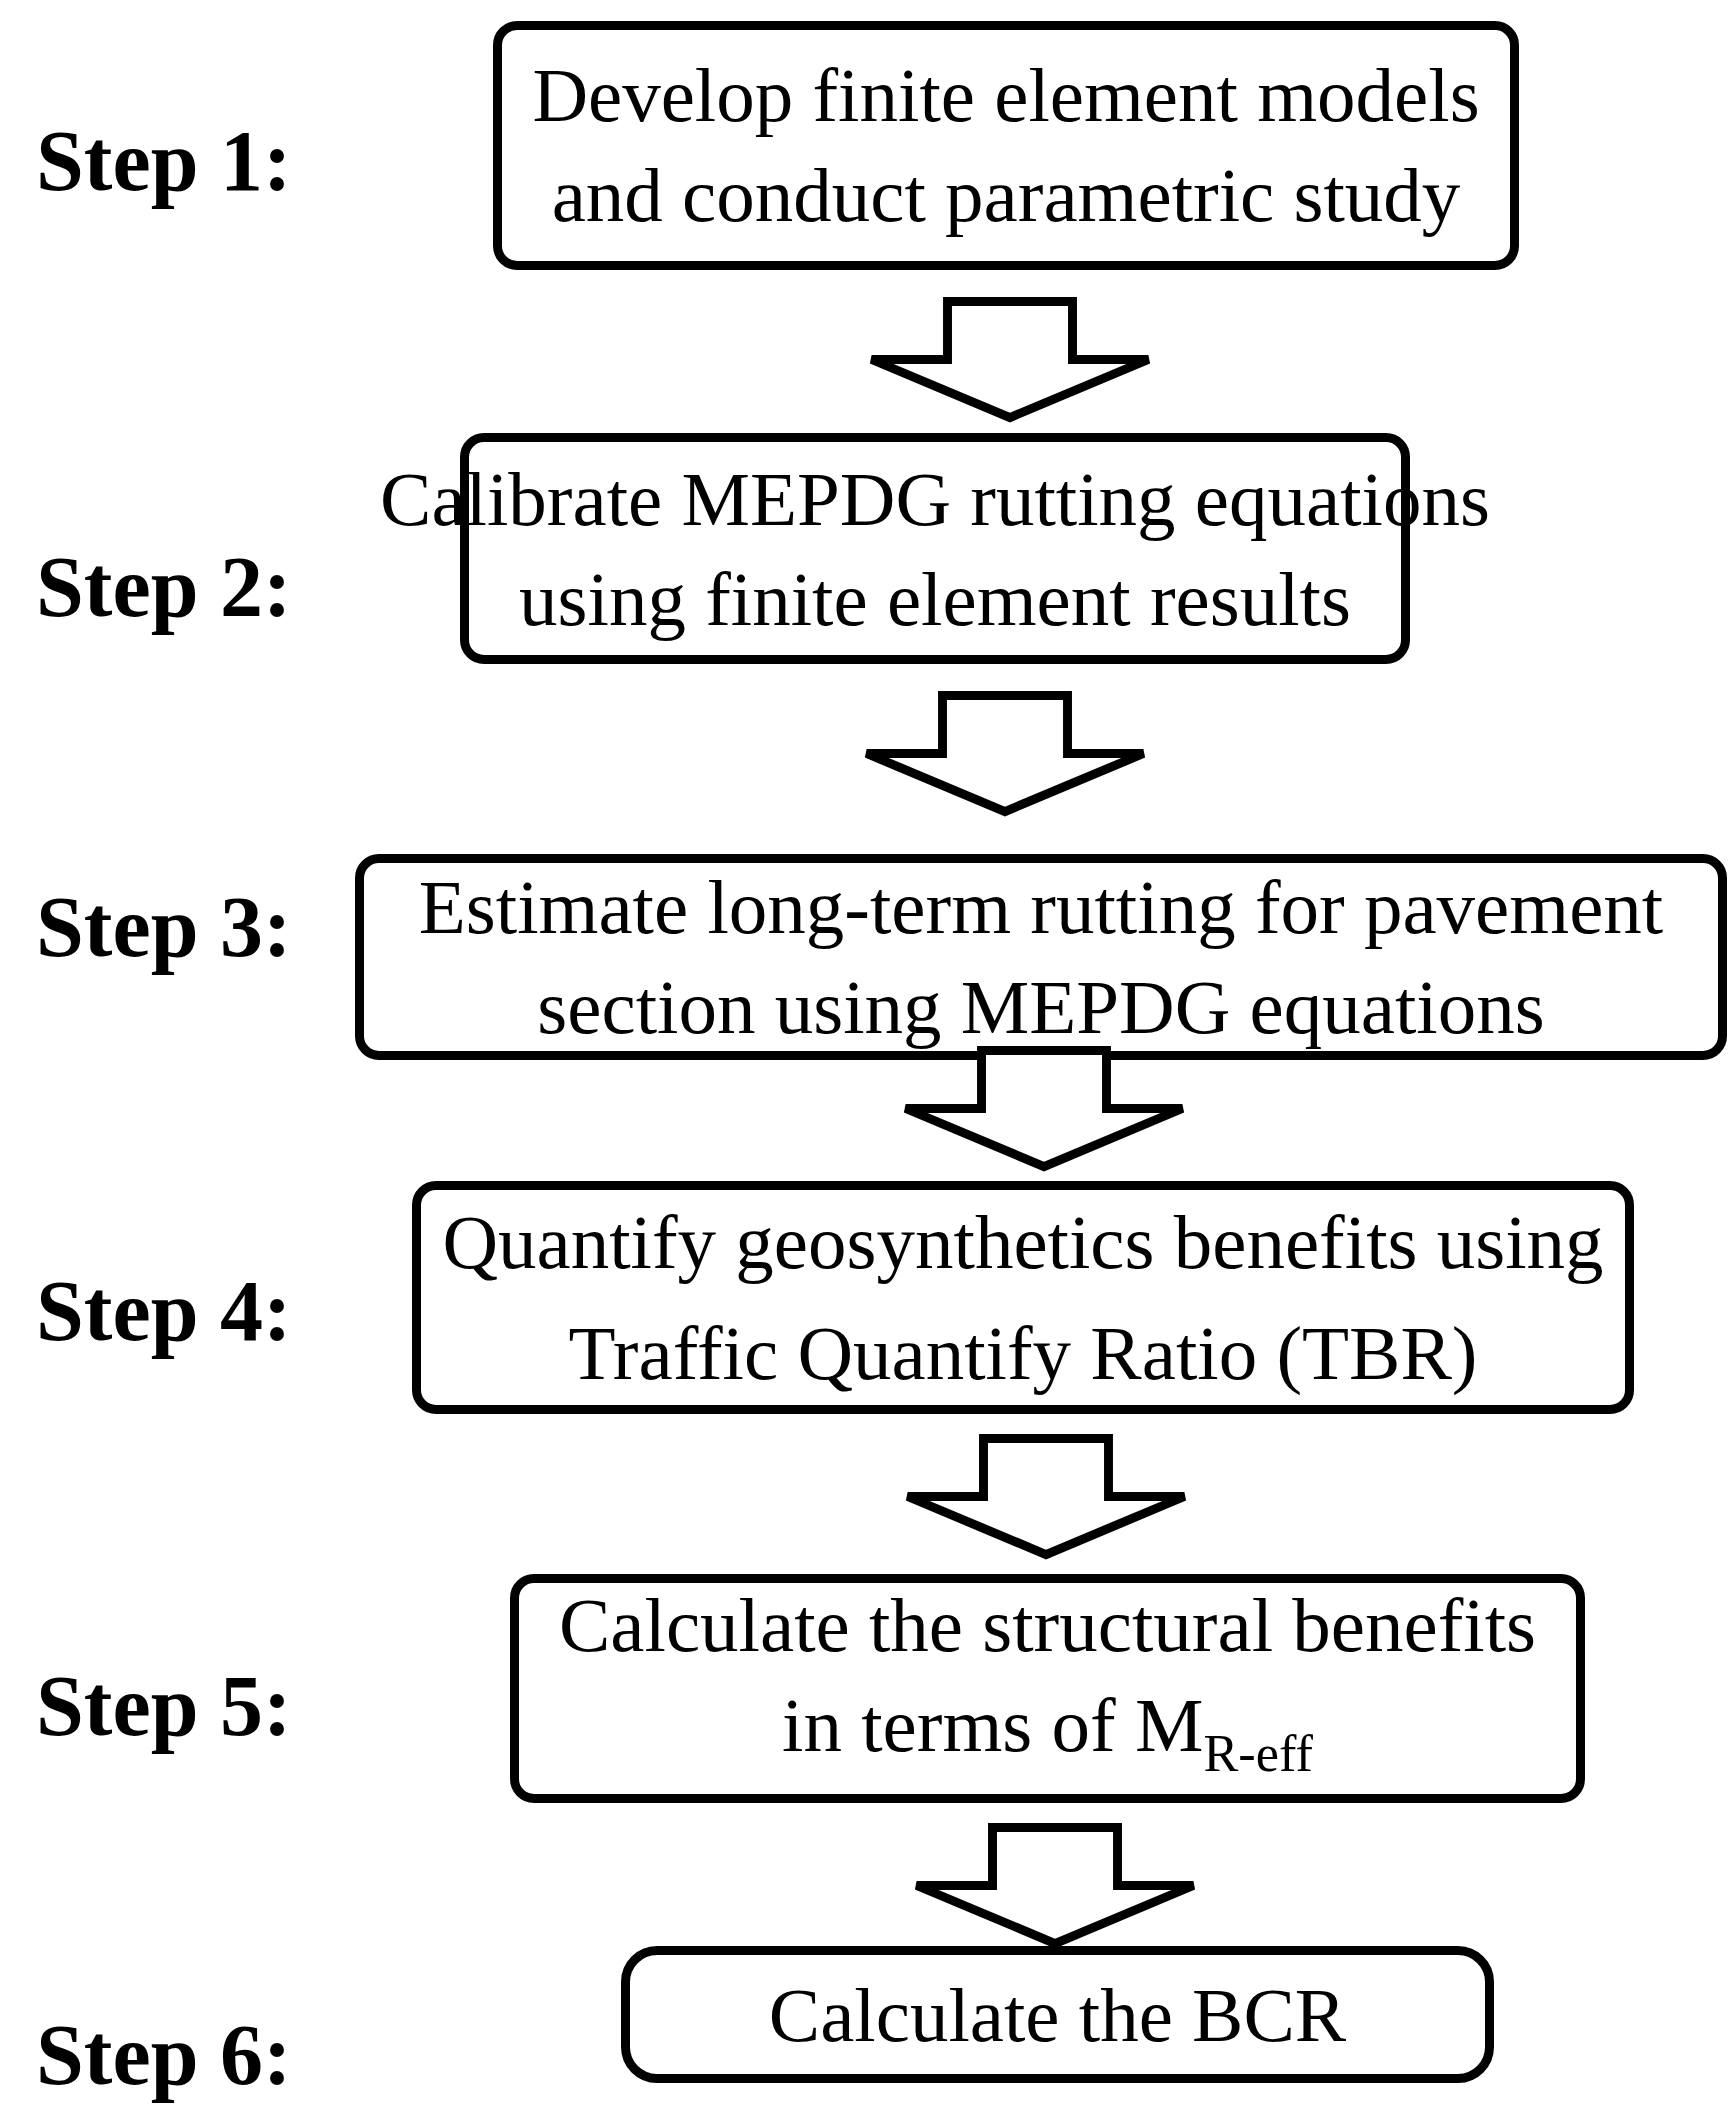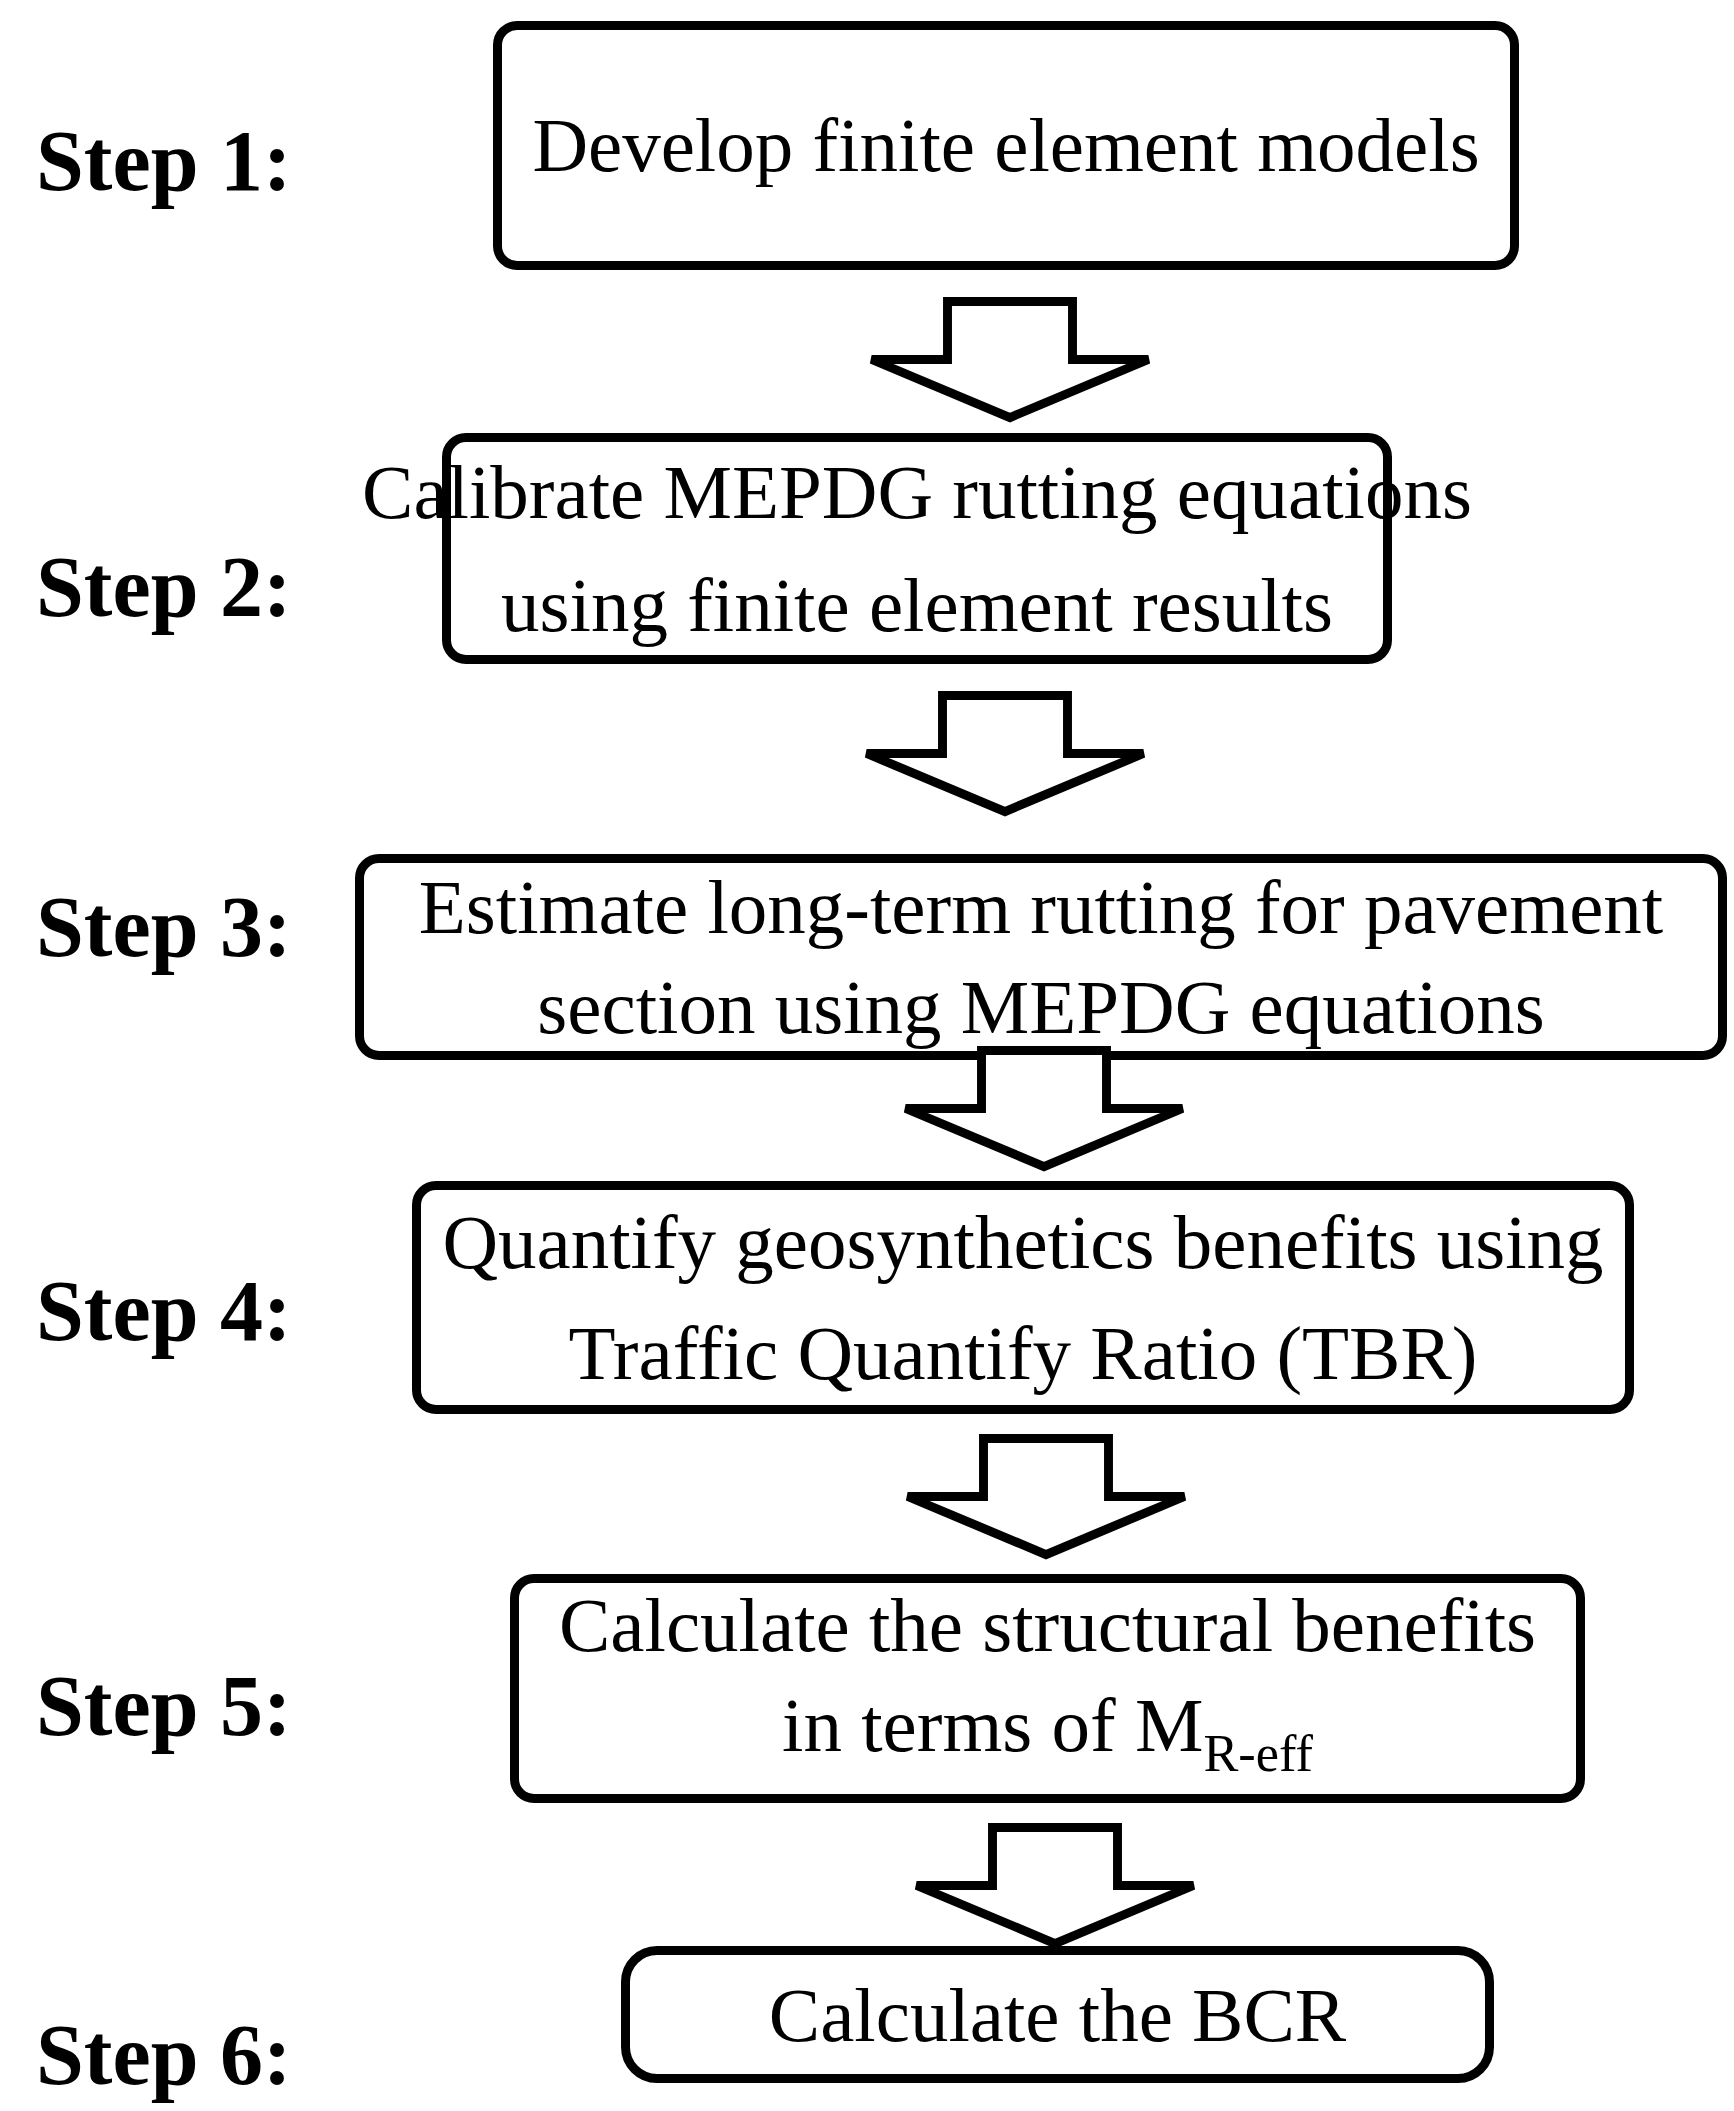--- a/index.html
+++ b/index.html
@@ -60,40 +60,41 @@
   }
   
   .label-1 { top: 161px; }
   .label-2 { top: 587px; }
   .label-3 { top: 927px; }
   .label-4 { top: 1311px; }
   .label-5 { top: 1706px; }
   .label-6 { top: 2055px; }
 
   .box-1 { left: 493px; top: 20.6px;   width: 1026px; height: 249px; }
-  .box-2 { left: 442px; top: 433px;  width: 950px; height: 231px; justify-content: space-between; }
+  .box-2 { left: 460px; top: 433px;  width: 950px; height: 231px; }
   .box-3 { left: 355px; top: 830px;  width: 1372px; height: 206px; margin-top: 24px; }
   .box-4 { left: 412px; top: 1181px; width: 1222px; height: 233px; gap: 11px; }
   .box-5 { left: 510px; top: 1574px; width: 1075px; height: 229px; }
   .box-6 { left: 621px; top: 1946px; width: 873px;  height: 137px; border-radius: 36px; }
 
   .arrow-1 { left: 862px;  top: 297px; }
   .arrow-2 { left: 857px;  top: 691px; }
   .arrow-3 { left: 896px; top: 1046px; }
   .arrow-4 { left: 898px; top: 1434px; }
   .arrow-5 { left: 907px; top: 1823px; }
 </style>
 </head>
 <body>
 
 <div class="canvas">
 
   <div class="step-label label-1">Step 1:</div>
   <div class="flow-box box-1">
     <span class="line">Develop finite element models</span>
+    <span class="line">and conduct parametric study</span>
   </div>
 
   <svg class="arrow arrow-1" width="296" height="125" viewBox="0 0 330 140">
     <polygon points="95,5 235,5 235,70 320,70 165,135 10,70 95,70"></polygon>
   </svg>
 
   <div class="step-label label-2">Step 2:</div>
   <div class="flow-box box-2">
     <span class="line">Calibrate MEPDG rutting equations</span>
     <span class="line">using finite element results</span>

